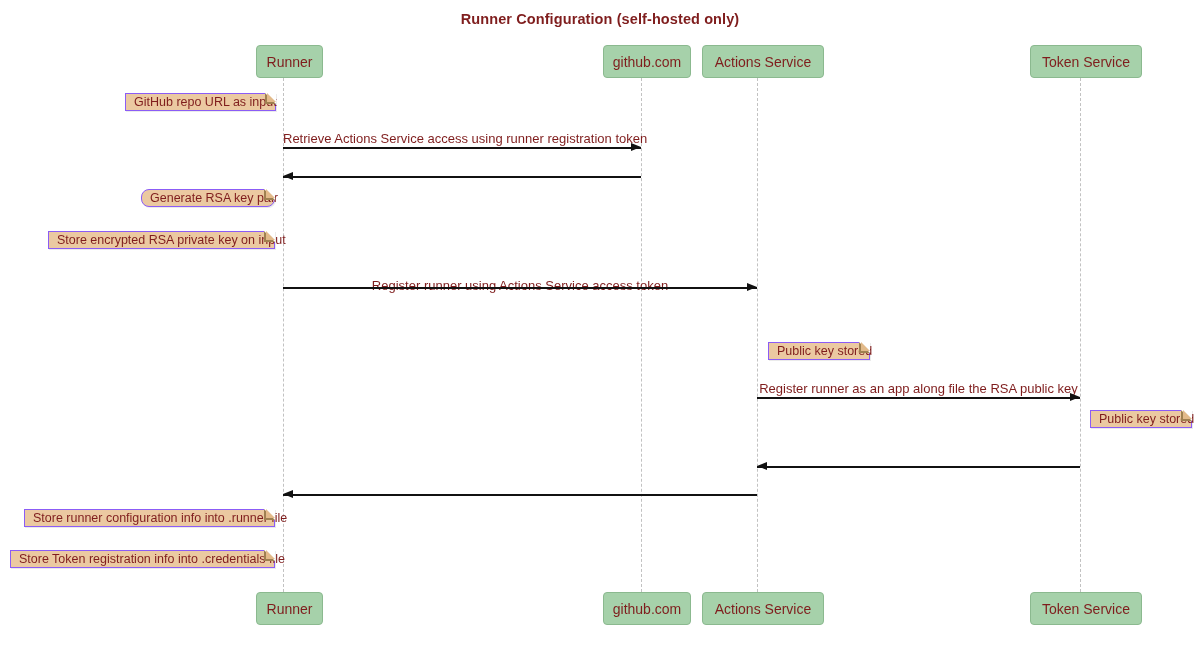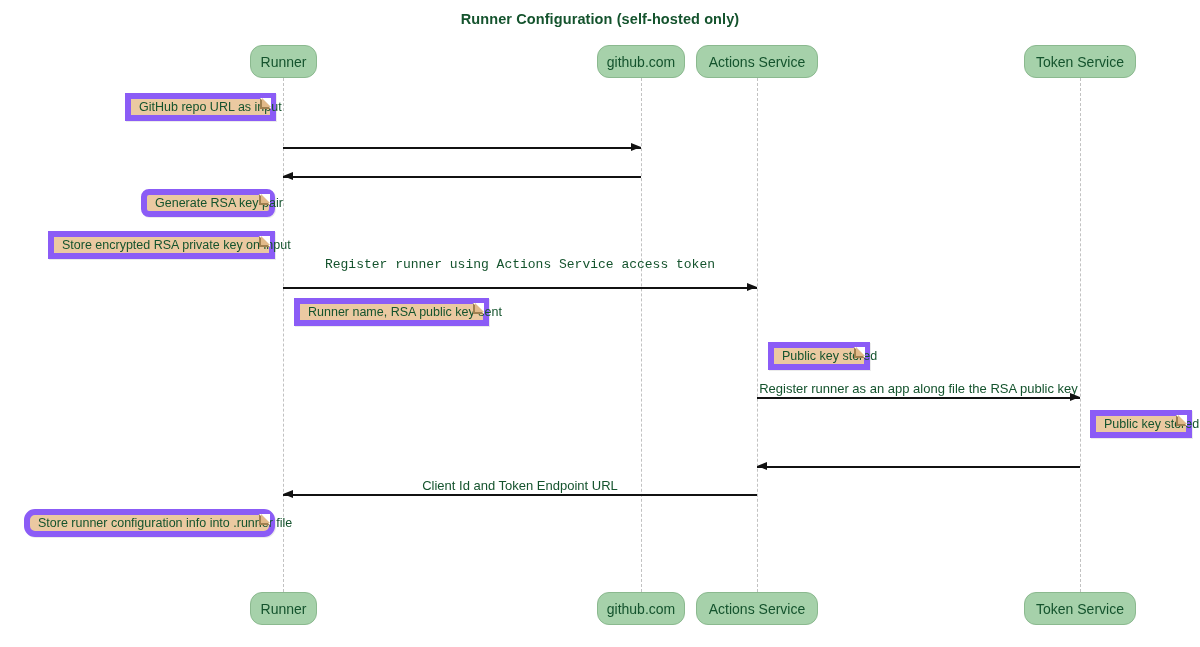--- a/index.html
+++ b/index.html
@@ -1,36 +1,36 @@
 <!DOCTYPE html>
 <html><head>
 <meta charset="utf-8">
 <style>
   html,body { margin:0; padding:0; background:#ffffff; }
   .canvas {
     position:relative; width:1200px; height:647px; background:#ffffff;
-    font-family:"Liberation Sans", sans-serif; color:#14532d; overflow:hidden;
+    font-family:"Liberation Sans", sans-serif; color:#7f1d1d; overflow:hidden;
   }
   .title {
     position:absolute; left:0; top:11px; width:1200px; text-align:center;
     font-size:14.5px; font-weight:bold; letter-spacing:0.1px;
   }
   .lifeline {
     position:absolute; width:0; top:78px; height:514px;
     border-left:1px dashed #c2c2c2;
   }
   .participant {
     position:absolute; height:33px; box-sizing:border-box;
-    background:#a6d1aa; border:1px solid #8bb98f; border-radius:12px;
+    background:#a6d1aa; border:1px solid #8bb98f; border-radius:4px;
     display:flex; align-items:center; justify-content:center;
-    font-size:14px; white-space:nowrap;
+    font-size:14px; white-space:nowrap;margin-left:6px;
   }
   .note {
-    position:absolute; height:28px; box-sizing:border-box;
-    background:#ebc9a1; border:6px solid #8b5cf6;
+    position:absolute; height:18px; box-sizing:border-box;
+    background:#ebc9a1; border:1px solid #8b5cf6;
     display:flex; align-items:center;
     padding:0 14px 0 8px; font-size:12.5px; white-space:nowrap;
     box-shadow:1px 1px 0 rgba(0,0,0,0.08);
   }
   .fold-outer {
     position:absolute; top:-1px; right:-1px; width:0; height:0;
     border-top:11px solid #ffffff; border-left:11px solid #9f8050;
   }
   .fold-inner {
     position:absolute; top:-1px; right:-1px; width:0; height:0;
@@ -82,55 +82,55 @@
   <div class="note" style="left:141px; top:189px; width:134px;border-radius:8px;">
     <span>Generate RSA key pair</span>
     <i class="fold-outer"></i>
       <i class="fold-inner"></i>
   </div>
   <div class="note" style="left:48px; top:231px; width:227px;">
     <span>Store encrypted RSA private key on input</span>
     <i class="fold-outer"></i>
       <i class="fold-inner"></i>
   </div>
-  <div class="note" style="left:294px; top:298px; width:195px;">
-    <span>Runner name, RSA public key sent</span>
-    <i class="fold-outer"></i>
-      <i class="fold-inner"></i>
-  </div>
   <div class="note" style="left:768px; top:342px; width:102px;">
     <span>Public key stored</span>
     <i class="fold-outer"></i>
       <i class="fold-inner"></i>
   </div>
   <div class="note" style="left:1090px; top:410px; width:102px;">
     <span>Public key stored</span>
     <i class="fold-outer"></i>
       <i class="fold-inner"></i>
   </div>
-  <div class="note" style="left:24px; top:509px; width:251px;border-radius:11px;">
+  <div class="note" style="left:24px; top:509px; width:251px;">
     <span>Store runner configuration info into .runner file</span>
     <i class="fold-outer"></i>
       <i class="fold-inner"></i>
   </div>
+  <div class="note" style="left:10px; top:550px; width:265px;">
+    <span>Store Token registration info into .credentials file</span>
+    <i class="fold-outer"></i>
+      <i class="fold-inner"></i>
+  </div>
 
+  <div class="msg-label" style="left:283px; top:131px; width:358px;">Retrieve Actions Service access using runner registration token</div>
   <div class="msg-line" style="left:283px; top:147px; width:358px;"></div>
   <div class="head-right" style="left:631px; top:143px;"></div>
 
   <div class="msg-line" style="left:283px; top:176px; width:358px;"></div>
   <div class="head-left" style="left:283px; top:172px;"></div>
 
-  <div class="msg-label" style="left:283px; top:257px; width:474px;font-family:Liberation Mono, monospace;">Register runner using Actions Service access token</div>
+  <div class="msg-label" style="left:283px; top:278px; width:474px;">Register runner using Actions Service access token</div>
   <div class="msg-line" style="left:283px; top:287px; width:474px;"></div>
   <div class="head-right" style="left:747px; top:283px;"></div>
 
   <div class="msg-label" style="left:757px; top:381px; width:323px;">Register runner as an app along file the RSA public key</div>
   <div class="msg-line" style="left:757px; top:397px; width:323px;"></div>
   <div class="head-right" style="left:1070px; top:393px;"></div>
 
   <div class="msg-line" style="left:757px; top:466px; width:323px;"></div>
   <div class="head-left" style="left:757px; top:462px;"></div>
 
-  <div class="msg-label" style="left:283px; top:478px; width:474px;">Client Id and Token Endpoint URL</div>
   <div class="msg-line" style="left:283px; top:494px; width:474px;"></div>
   <div class="head-left" style="left:283px; top:490px;"></div>
 
 </div>
 
 </body></html>

